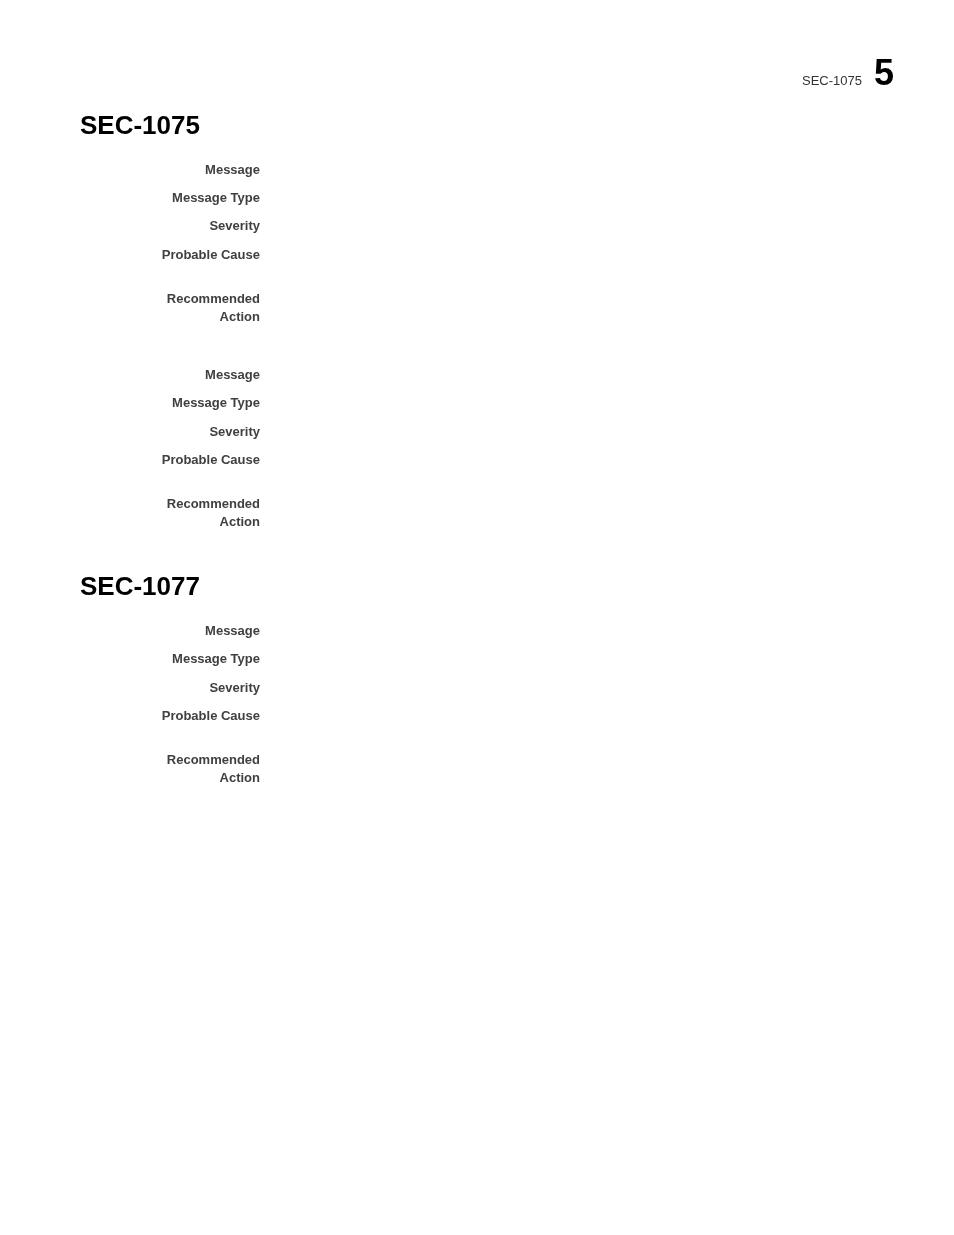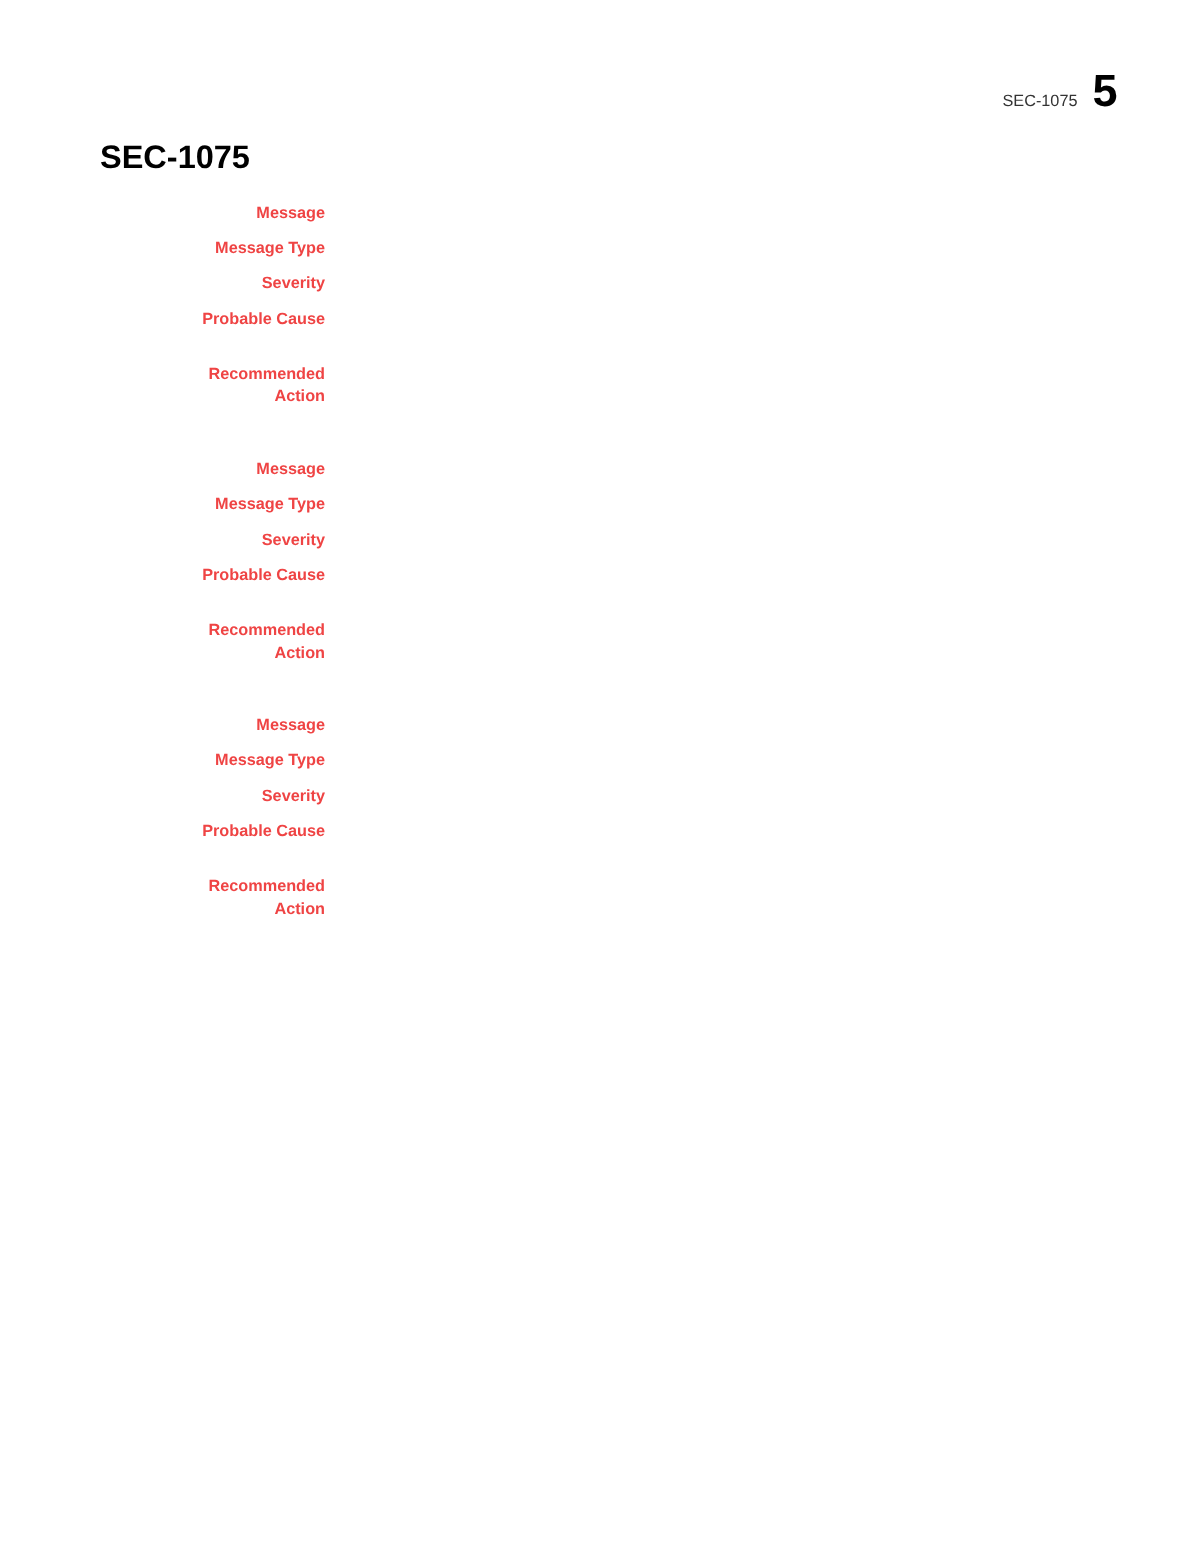--- a/index.html
+++ b/index.html
@@ -57,21 +57,21 @@
     }
 
     .field-row {
       display: flex;
       margin-bottom: 10px;
     }
 
     .field-label {
       font-size: 13px;
       font-weight: bold;
-      color: #ef4444;
+      color: #404040;
       min-width: 180px;
       text-align: right;
       padding-right: 20px;
       line-height: 1.4;
     }
 
     .field-value {
       font-size: 13px;
       color: #000;
       flex: 1;
@@ -132,20 +132,21 @@
           <div class="field-value"></div>
         </div>
         <div style="height: 16px;"></div>
         <div class="field-row">
           <div class="field-label">Recommended<br>Action</div>
           <div class="field-value"></div>
         </div>
       </div>
     </div>
     <div class="section">
+      <div class="section-title">SEC-1077</div>
       <div class="section-fields">
         <div class="field-row">
           <div class="field-label">Message</div>
           <div class="field-value"></div>
         </div>
         <div class="field-row">
           <div class="field-label">Message Type</div>
           <div class="field-value"></div>
         </div>
         <div class="field-row">

